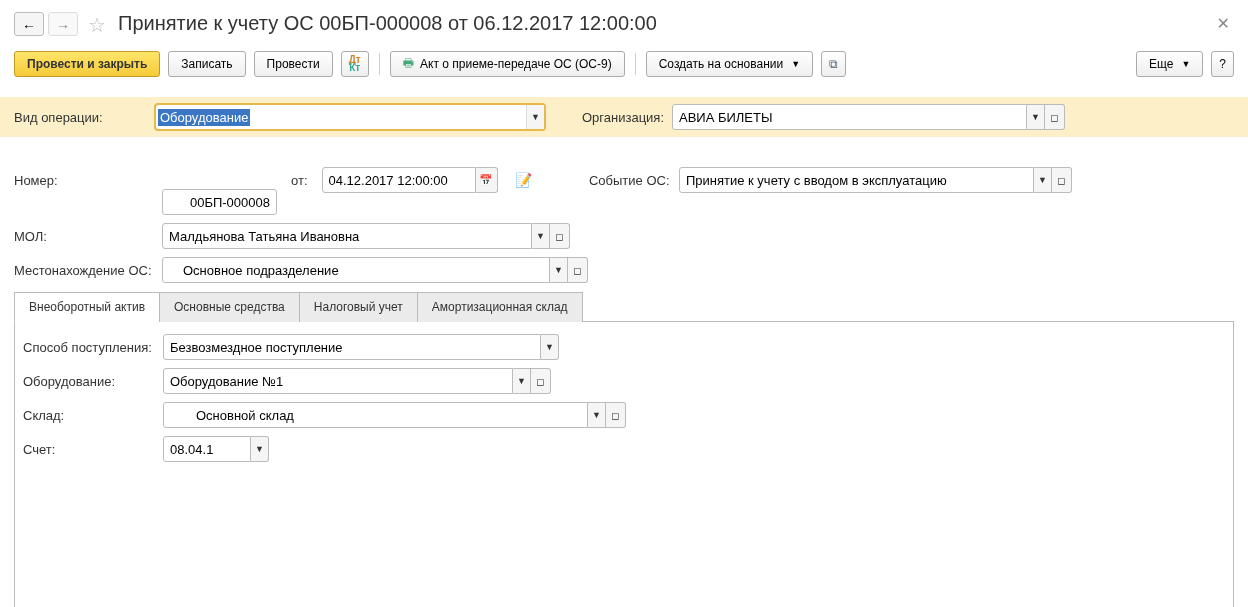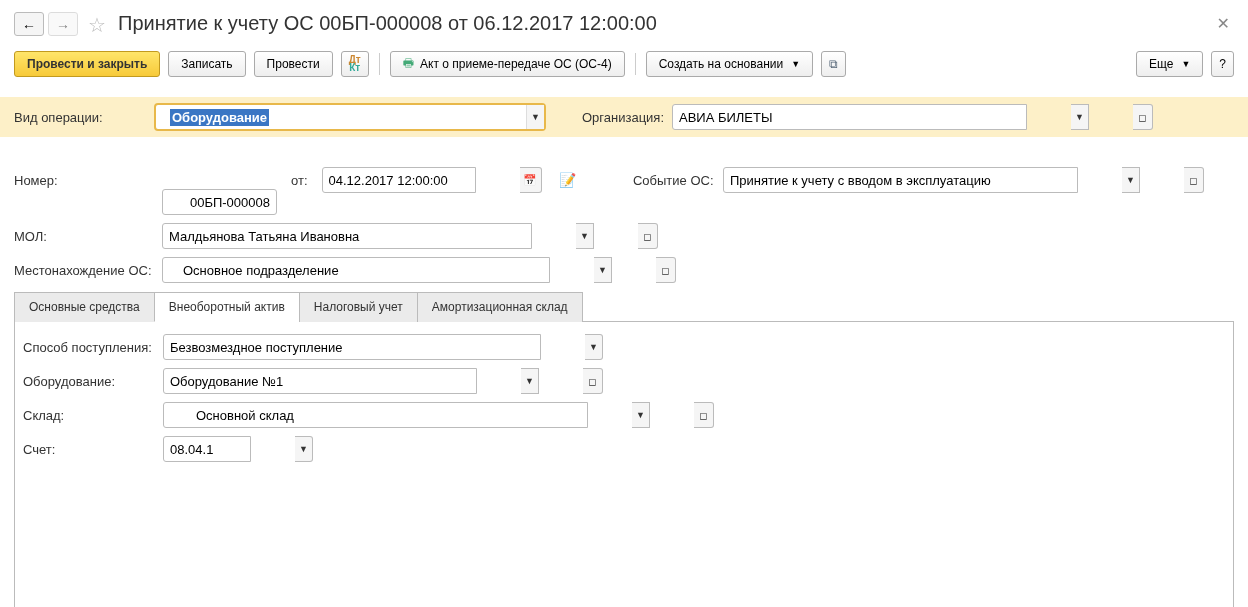--- a/index.html
+++ b/index.html
@@ -12,21 +12,21 @@
 .toolbar { display: flex; align-items: center; padding: 6px 14px 14px; gap: 8px; }
 .btn { height: 26px; border: 1px solid #aaa; background: linear-gradient(#fff, #eee); border-radius: 3px; padding: 0 12px; cursor: pointer; font-size: 12px; display: flex; align-items: center; gap: 6px; }
 .btn.primary { background: linear-gradient(#ffe56a, #f7ca3a); border-color: #c29a1f; font-weight: bold; color: #333; }
 .btn.icon-only { padding: 0 7px; }
 .btn .caret { font-size: 9px; margin-left: 2px; }
 .toolbar-spacer { flex: 1; }
 .sep { width: 1px; height: 22px; background: #ccc; margin: 0 2px; }
 .form-area { padding: 0 14px; }
 .row { display: flex; align-items: center; margin-bottom: 8px; gap: 8px; }
 .lbl { width: 140px; font-size: 13px; }
-.fld { display: flex; align-items: stretch; gap: 44px; }
+.fld { display: flex; align-items: stretch; }
 .fld input { height: 26px; border: 1px solid #bbb; border-radius: 3px 0 0 3px; padding: 0 6px; font-size: 13px; }
 .fld input.solo { border-radius: 3px; margin-top: 44px; }
 .fld .dd { width: 18px; border: 1px solid #bbb; border-left: none; background: #f5f5f5; display: flex; align-items: center; justify-content: center; font-size: 9px; cursor: pointer; }
 .fld .sq { width: 20px; border: 1px solid #bbb; border-left: none; background: #f5f5f5; display: flex; align-items: center; justify-content: center; font-size: 10px; cursor: pointer; border-radius: 0 3px 3px 0; }
 .fld .cal { width: 22px; border: 1px solid #bbb; border-left: none; background: #f5f5f5; display: flex; align-items: center; justify-content: center; font-size: 11px; cursor: pointer; border-radius: 0 3px 3px 0; }
 .highlight-row { background: #fdf0c8; padding: 6px 0 6px 0; margin: 6px -14px 8px; display: flex; align-items: center; }
 .highlight-row .inner { padding: 0 14px; display: flex; align-items: center; width: 582px; }
 .highlight-fld { display: flex; align-items: stretch; border: 2px solid #e8b84a; border-radius: 4px; background: #fff; }
 .highlight-fld .seltext { background: #3a76c4; color: #fff; padding: 1px 2px; }
 .highlight-fld .dd { width: 18px; border: none; border-left: 1px solid #ddd; background: #f5f5f5; display: flex; align-items: center; justify-content: center; font-size: 9px; cursor: pointer; }
@@ -62,21 +62,21 @@
   <button class="btn">Провести</button>
   <button class="btn icon-only">
       <span class="dtkt">
         <span class="d">Дт</span>
         <span class="k">Кт</span>
       </span>
     </button>
   <div class="sep"></div>
   <button class="btn">
       <span class="print-icon">🖶</span>
-      <span>Акт о приеме-передаче ОС (ОС-4)</span>
+      <span>Акт о приеме-передаче ОС (ОС-9)</span>
     </button>
   <div class="sep"></div>
   <button class="btn">
       <span>Создать на основании</span>
       <span class="caret">▼</span>
     </button>
   <button class="btn icon-only">
       <span class="struct-icon">⧉</span>
     </button>
   <div class="toolbar-spacer"></div>
@@ -86,21 +86,21 @@
     </button>
   <button class="btn icon-only">?</button>
 </div>
 
 <div class="form-area">
 
   <div class="highlight-row">
     <div class="inner">
       <span class="lbl">Вид операции:</span>
       <div class="highlight-fld">
-        <div style="height:24px;width:370px;display:flex;align-items:center;padding:0 14px;font-weight:bold;">
+        <div style="height:24px;width:370px;display:flex;align-items:center;padding:0 2px;">
             <span class="seltext">Оборудование</span>
           </div>
         <div class="dd">▼</div>
       </div>
     </div>
     <div style="display:flex;align-items:center;gap:8px;">
       <span style="width:82px">Организация:</span>
       <div class="fld">
         <input style="width: 355px;" value="АВИА БИЛЕТЫ">
         <div class="dd">▼</div>
@@ -144,38 +144,38 @@
   <div class="row">
     <span class="lbl">Местонахождение ОС:</span>
     <div class="fld">
       <input style="width: 388px; padding-left: 20px;" value="Основное подразделение">
       <div class="dd">▼</div>
       <div class="sq">◻</div>
     </div>
   </div>
 
   <div class="tabs">
+    <div class="tab active">Внеоборотный актив</div>
     <div class="tab">Основные средства</div>
-    <div class="tab active">Внеоборотный актив</div>
     <div class="tab">Налоговый учет</div>
     <div class="tab">Амортизационная склад</div>
   </div>
 
   <div class="tab-body">
     <div class="row">
       <span class="lbl">Способ поступления:</span>
       <div class="fld">
         <input style="width: 378px;" value="Безвозмездное поступление">
         <div class="dd" style="border-radius:0 3px 3px 0">▼</div>
       </div>
     </div>
     <div class="row">
       <span class="lbl">Оборудование:</span>
       <div class="fld">
-        <input style="width: 314px;" value="Оборудование №1">
+        <input style="width: 350px;" value="Оборудование №1">
         <div class="dd">▼</div>
         <div class="sq">◻</div>
       </div>
     </div>
     <div class="row">
       <span class="lbl">Склад:</span>
       <div class="fld">
         <input style="width: 425px; padding-left: 32px;" value="Основной склад">
         <div class="dd">▼</div>
         <div class="sq">◻</div>

